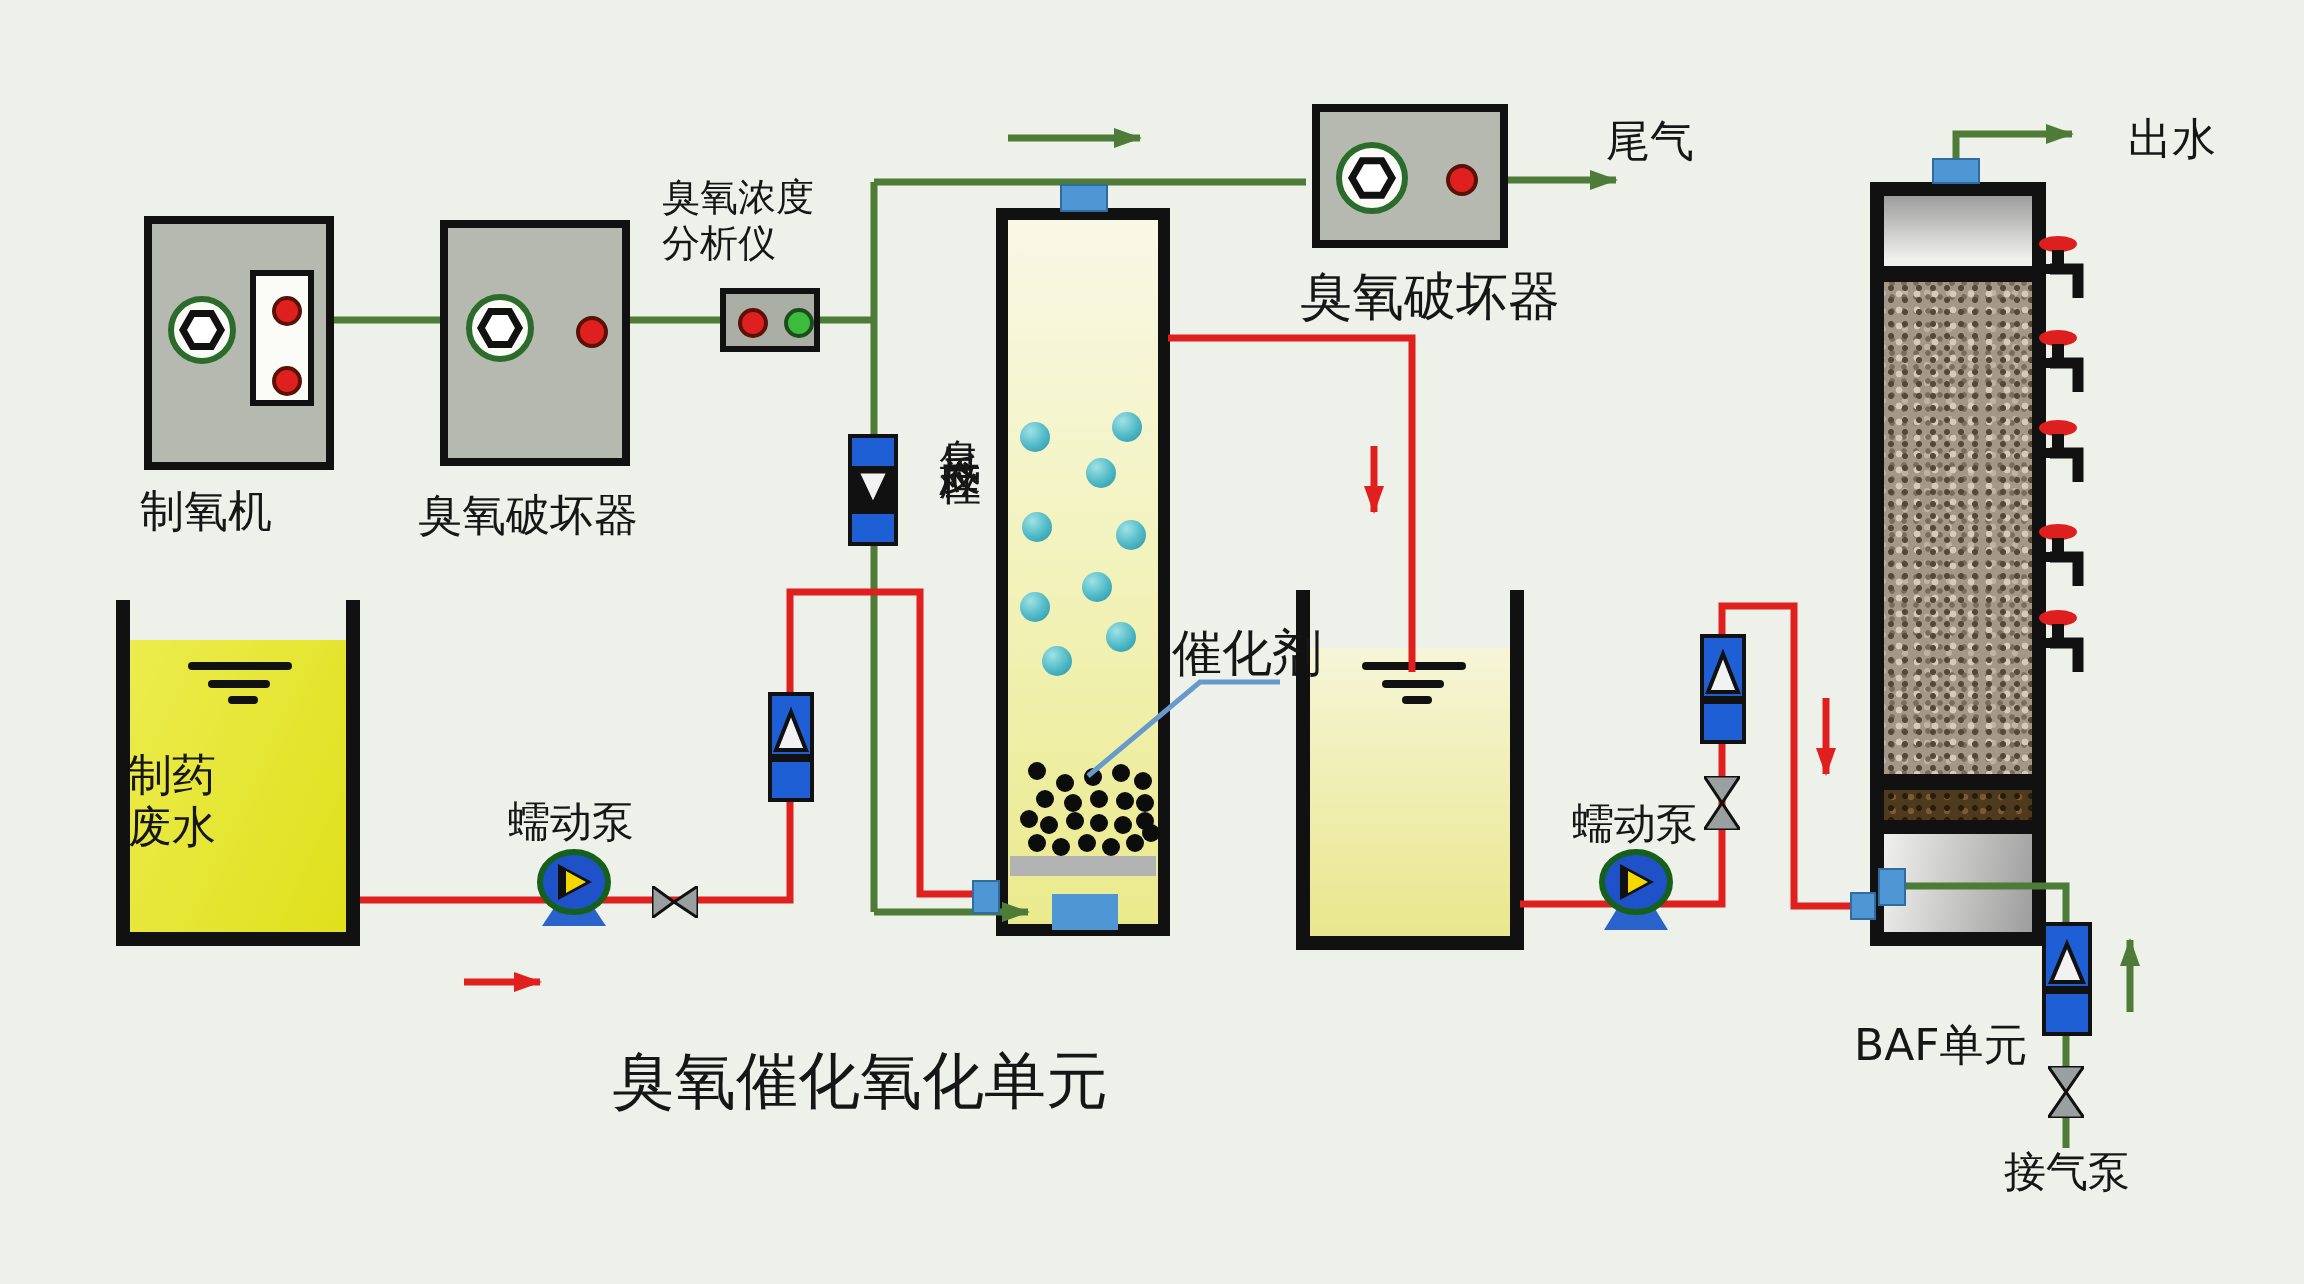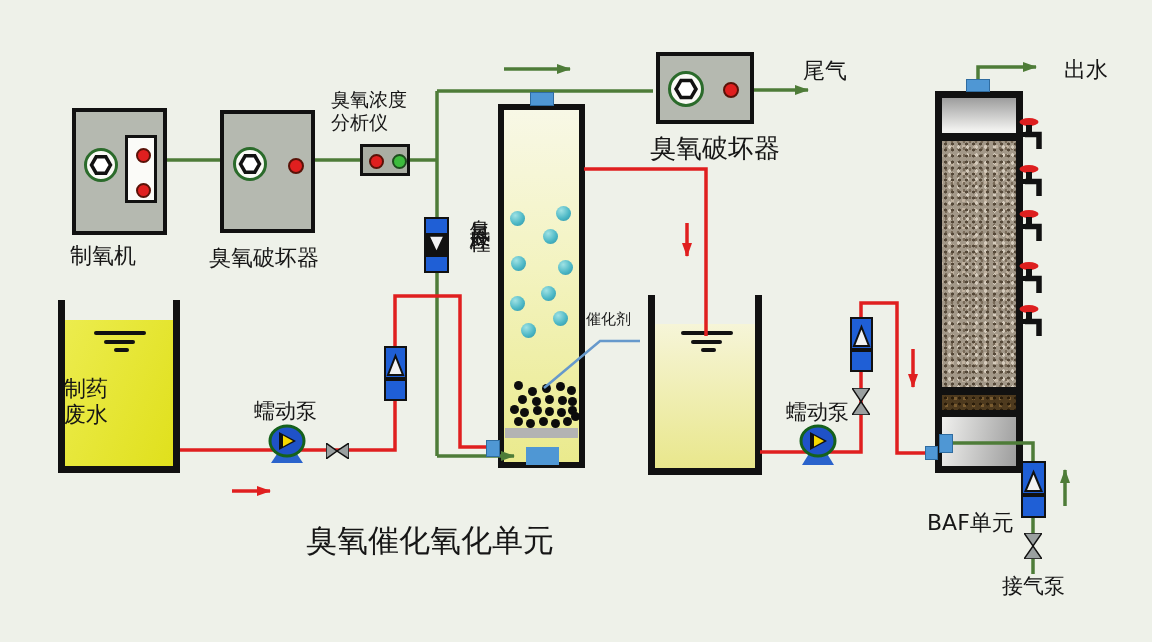--- a/index.html
+++ b/index.html
@@ -290,21 +290,21 @@
 
   <div class="lbl center" style="left:70px;top:241px;width:100px;font-size:22px;">制氧机</div>
   <div class="lbl center" style="left:209px;top:243px;width:118px;font-size:22px;">臭氧破坏器</div>
   <div class="lbl center" style="left:331px;top:88px;width:100px;font-size:19px;line-height:23px;">
     <span>臭氧浓度</span><br>
     <span>分析仪</span>
   </div>
   <div class="lbl" style="left:786px;top:56px;font-size:22px;margin-left:17px;">尾气</div>
   <div class="lbl center" style="left:650px;top:131px;width:112px;font-size:26px;">臭氧破坏器</div>
   <div class="lbl vlabel" style="left:466px;top:203px;font-size:21px;">臭氧反应柱</div>
-  <div class="lbl" style="left:586px;top:310px;font-size:15px;">催化剂</div>
+  <div class="lbl" style="left:586px;top:310px;font-size:25px;">催化剂</div>
   <div class="lbl center" style="left:64px;top:376px;width:100px;font-size:22px;line-height:26px;">
     <span>制药</span><br>
     <span>废水</span>
   </div>
   <div class="lbl" style="left:254px;top:397px;font-size:21px;">蠕动泵</div>
   <div class="lbl" style="left:786px;top:398px;font-size:21px;">蠕动泵</div>
   <div class="lbl" style="left:306px;top:520px;font-size:31px;">臭氧催化氧化单元</div>
   <div class="lbl" style="left:927px;top:508px;font-size:22px;">BAF单元</div>
   <div class="lbl" style="left:1064px;top:55px;font-size:22px;">出水</div>
   <div class="lbl" style="left:1002px;top:572px;font-size:21px;">接气泵</div>

